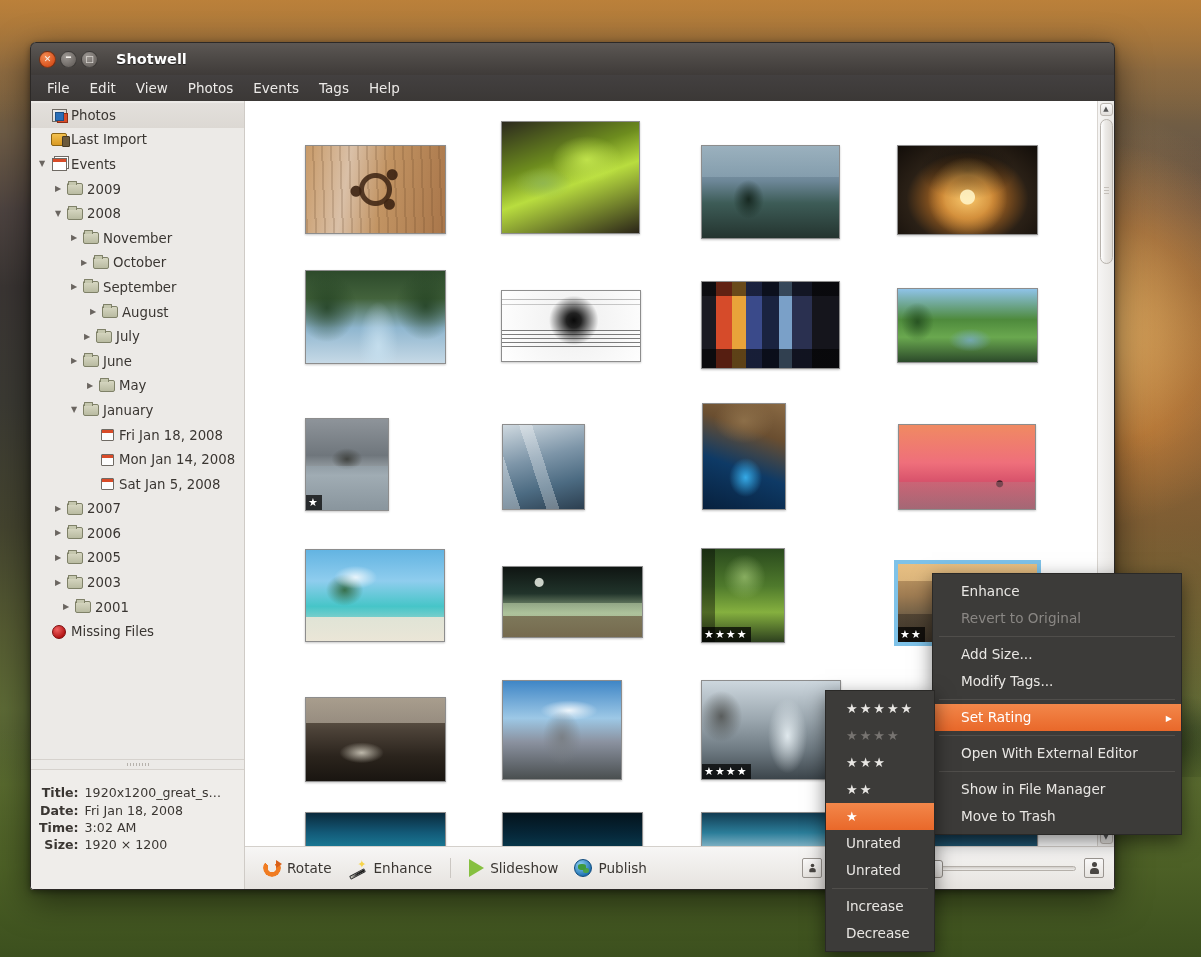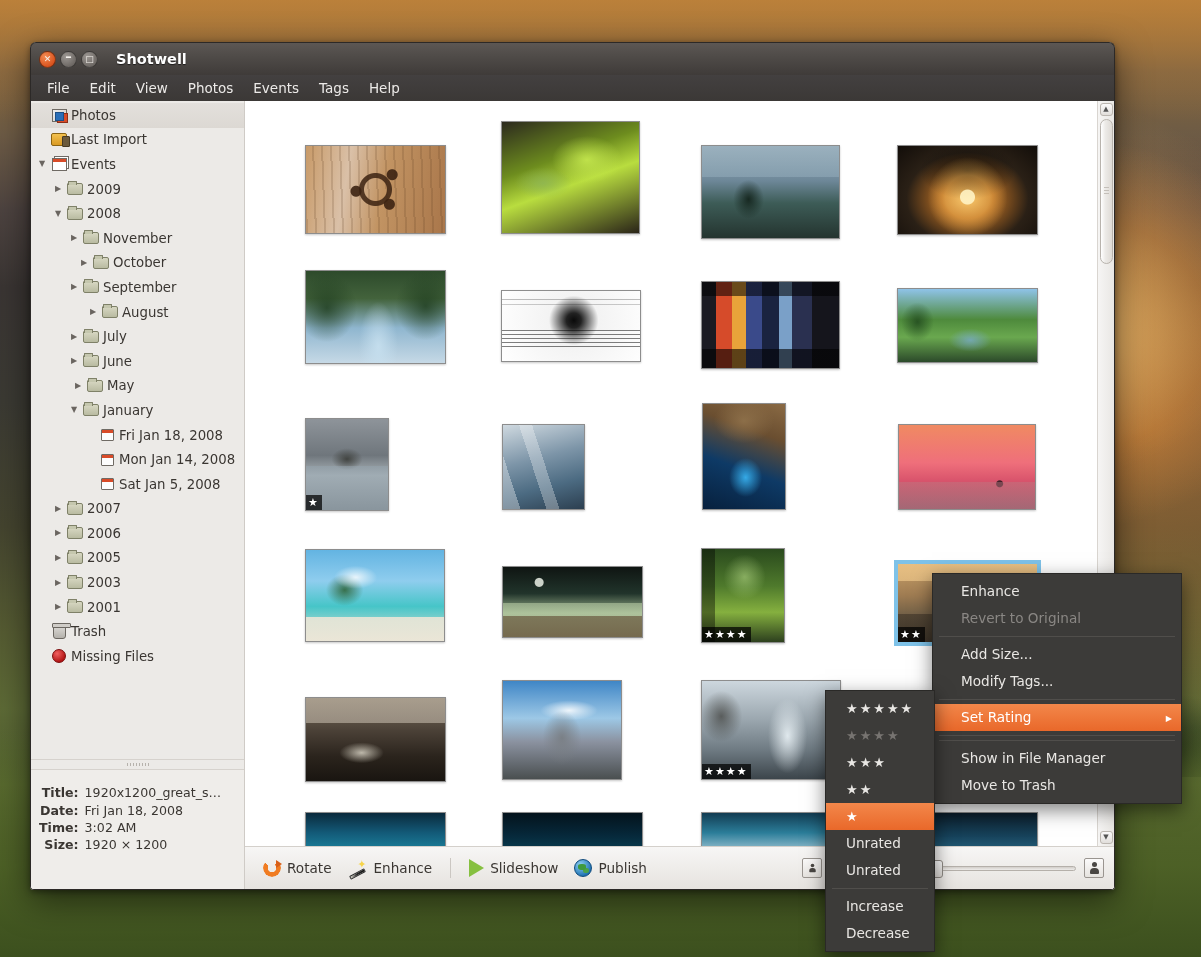--- a/index.html
+++ b/index.html
@@ -451,35 +451,35 @@
             </div>
             <div class="tlabel">September</div>
           </div>
           <div class="trow" style="padding-left: 55px;">
             <div class="tri closed"></div>
             <div class="ticon">
               <div class="ic-folder"></div>
             </div>
             <div class="tlabel">August</div>
           </div>
+          <div class="trow" style="padding-left: 49px;">
+            <div class="tri closed"></div>
+            <div class="ticon">
+              <div class="ic-folder"></div>
+            </div>
+            <div class="tlabel">July</div>
+          </div>
           <div class="trow" style="padding-left: 36px;">
             <div class="tri closed"></div>
             <div class="ticon">
               <div class="ic-folder"></div>
             </div>
-            <div class="tlabel">July</div>
-          </div>
-          <div class="trow" style="padding-left: 36px;">
-            <div class="tri closed"></div>
-            <div class="ticon">
-              <div class="ic-folder"></div>
-            </div>
             <div class="tlabel">June</div>
           </div>
-          <div class="trow" style="padding-left: 40px;">
+          <div class="trow" style="padding-left: 52px;">
             <div class="tri closed"></div>
             <div class="ticon">
               <div class="ic-folder"></div>
             </div>
             <div class="tlabel">May</div>
           </div>
           <div class="trow" style="padding-left: 36px;">
             <div class="tri open"></div>
             <div class="ticon">
               <div class="ic-folder"></div>
@@ -528,33 +528,26 @@
             </div>
             <div class="tlabel">2005</div>
           </div>
           <div class="trow" style="padding-left: 20px;">
             <div class="tri closed"></div>
             <div class="ticon">
               <div class="ic-folder"></div>
             </div>
             <div class="tlabel">2003</div>
           </div>
-          <div class="trow" style="padding-left: 20px;">
+          <div class="trow" style="padding-left: 28px;">
             <div class="tri closed"></div>
             <div class="ticon">
               <div class="ic-folder"></div>
             </div>
             <div class="tlabel">2001</div>
-          </div>
-          <div class="trow" style="padding-left: 4px;">
-            <div class="tri"></div>
-            <div class="ticon">
-              <div class="ic-trash"></div>
-            </div>
-            <div class="tlabel">Trash</div>
           </div>
           <div class="trow" style="padding-left: 4px;">
             <div class="tri"></div>
             <div class="ticon">
               <div class="ic-missing"></div>
             </div>
             <div class="tlabel">Missing Files</div>
           </div>
         </div>
       <div id="sbhandle">
@@ -773,20 +766,21 @@
 
   <div class="ctxmenu" id="ctx-main">
       <div class="ctxitem"><span>Enhance</span></div>
       <div class="ctxitem disabled"><span>Revert to Original</span></div>
       <div class="ctxsep"></div>
       <div class="ctxitem"><span>Add Size...</span></div>
       <div class="ctxitem"><span>Modify Tags...</span></div>
       <div class="ctxsep"></div>
       <div class="ctxitem hl"><span>Set Rating</span><span class="ctxarrow">▶</span></div>
       <div class="ctxsep"></div>
+      <div class="ctxitem"><span>Open With External Editor</span></div>
       <div class="ctxsep"></div>
       <div class="ctxitem"><span>Show in File Manager</span></div>
       <div class="ctxitem"><span>Move to Trash</span></div>
     </div>
 
   <div class="ctxmenu" id="ctx-sub">
       <div class="ctxitem"><span class="ctxstars">★★★★★</span></div>
       <div class="ctxitem disabled"><span class="ctxstars">★★★★</span></div>
       <div class="ctxitem"><span class="ctxstars">★★★</span></div>
       <div class="ctxitem"><span class="ctxstars">★★</span></div>

